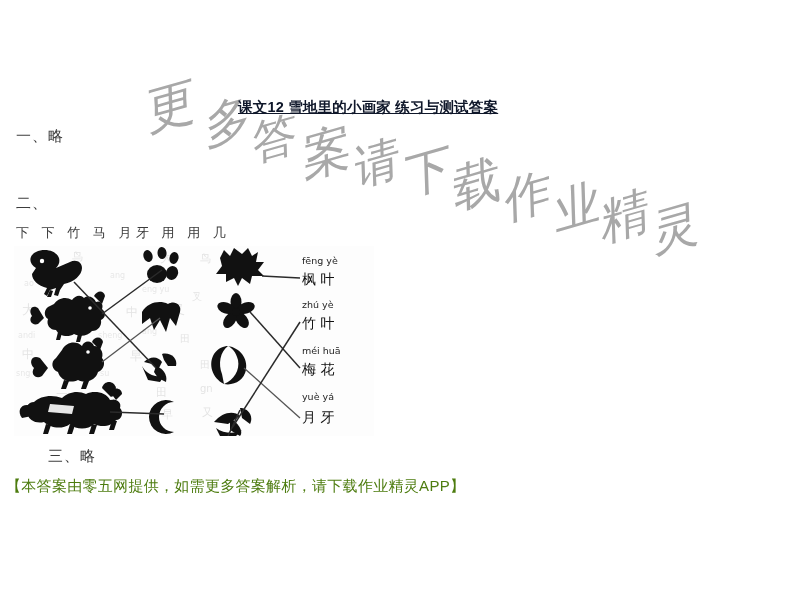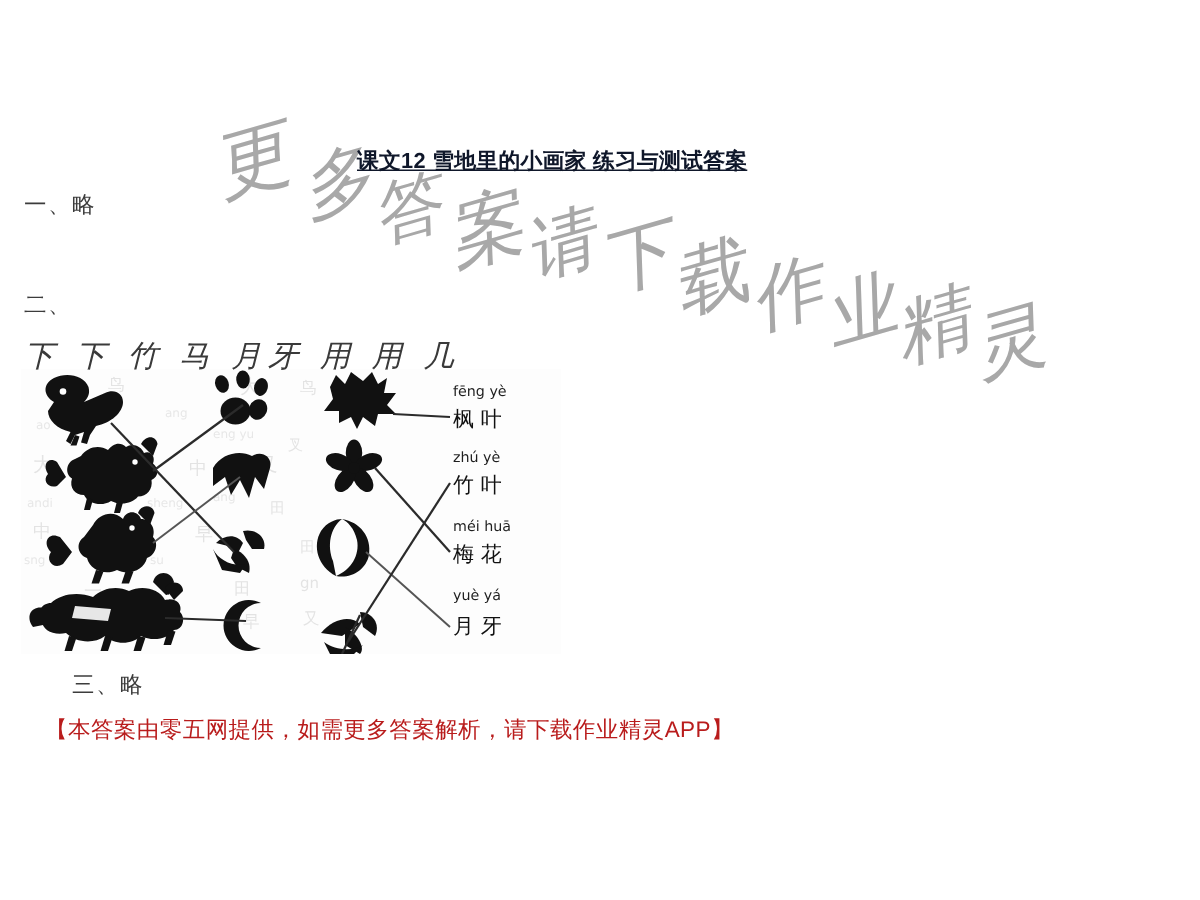--- a/index.html
+++ b/index.html
@@ -56,32 +56,31 @@
     color: #3c3c3c;
     font-size: 15px;
     white-space: nowrap;
     z-index: 10;
     letter-spacing: 1px;
   }
   #sec1 { left: 16px; top: 127px; }
   #sec2 { left: 16px; top: 194px; }
   #sec2-answers {
     left: 16px; top: 224px;
-    font-size: 20px;
+    font-size: 13px;
     letter-spacing: 4.5px;
     color: #3a3a3a;
-    font-style: italic;
   }
   #sec3 { left: 16px; top: 447px; margin-left: 32px; }
   #footer-note {
     position: absolute;
-    left: 30px;
+    left: 6px;
     top: 477px;
     font-size: 15px;
-    color: #b91c1c;
+    color: #4d7c0f;
     white-space: nowrap;
     z-index: 10;
     letter-spacing: 0.3px;
     text-align: right;
   }
 
   
   #scan-figure {
     position: absolute;
     left: 14px;

